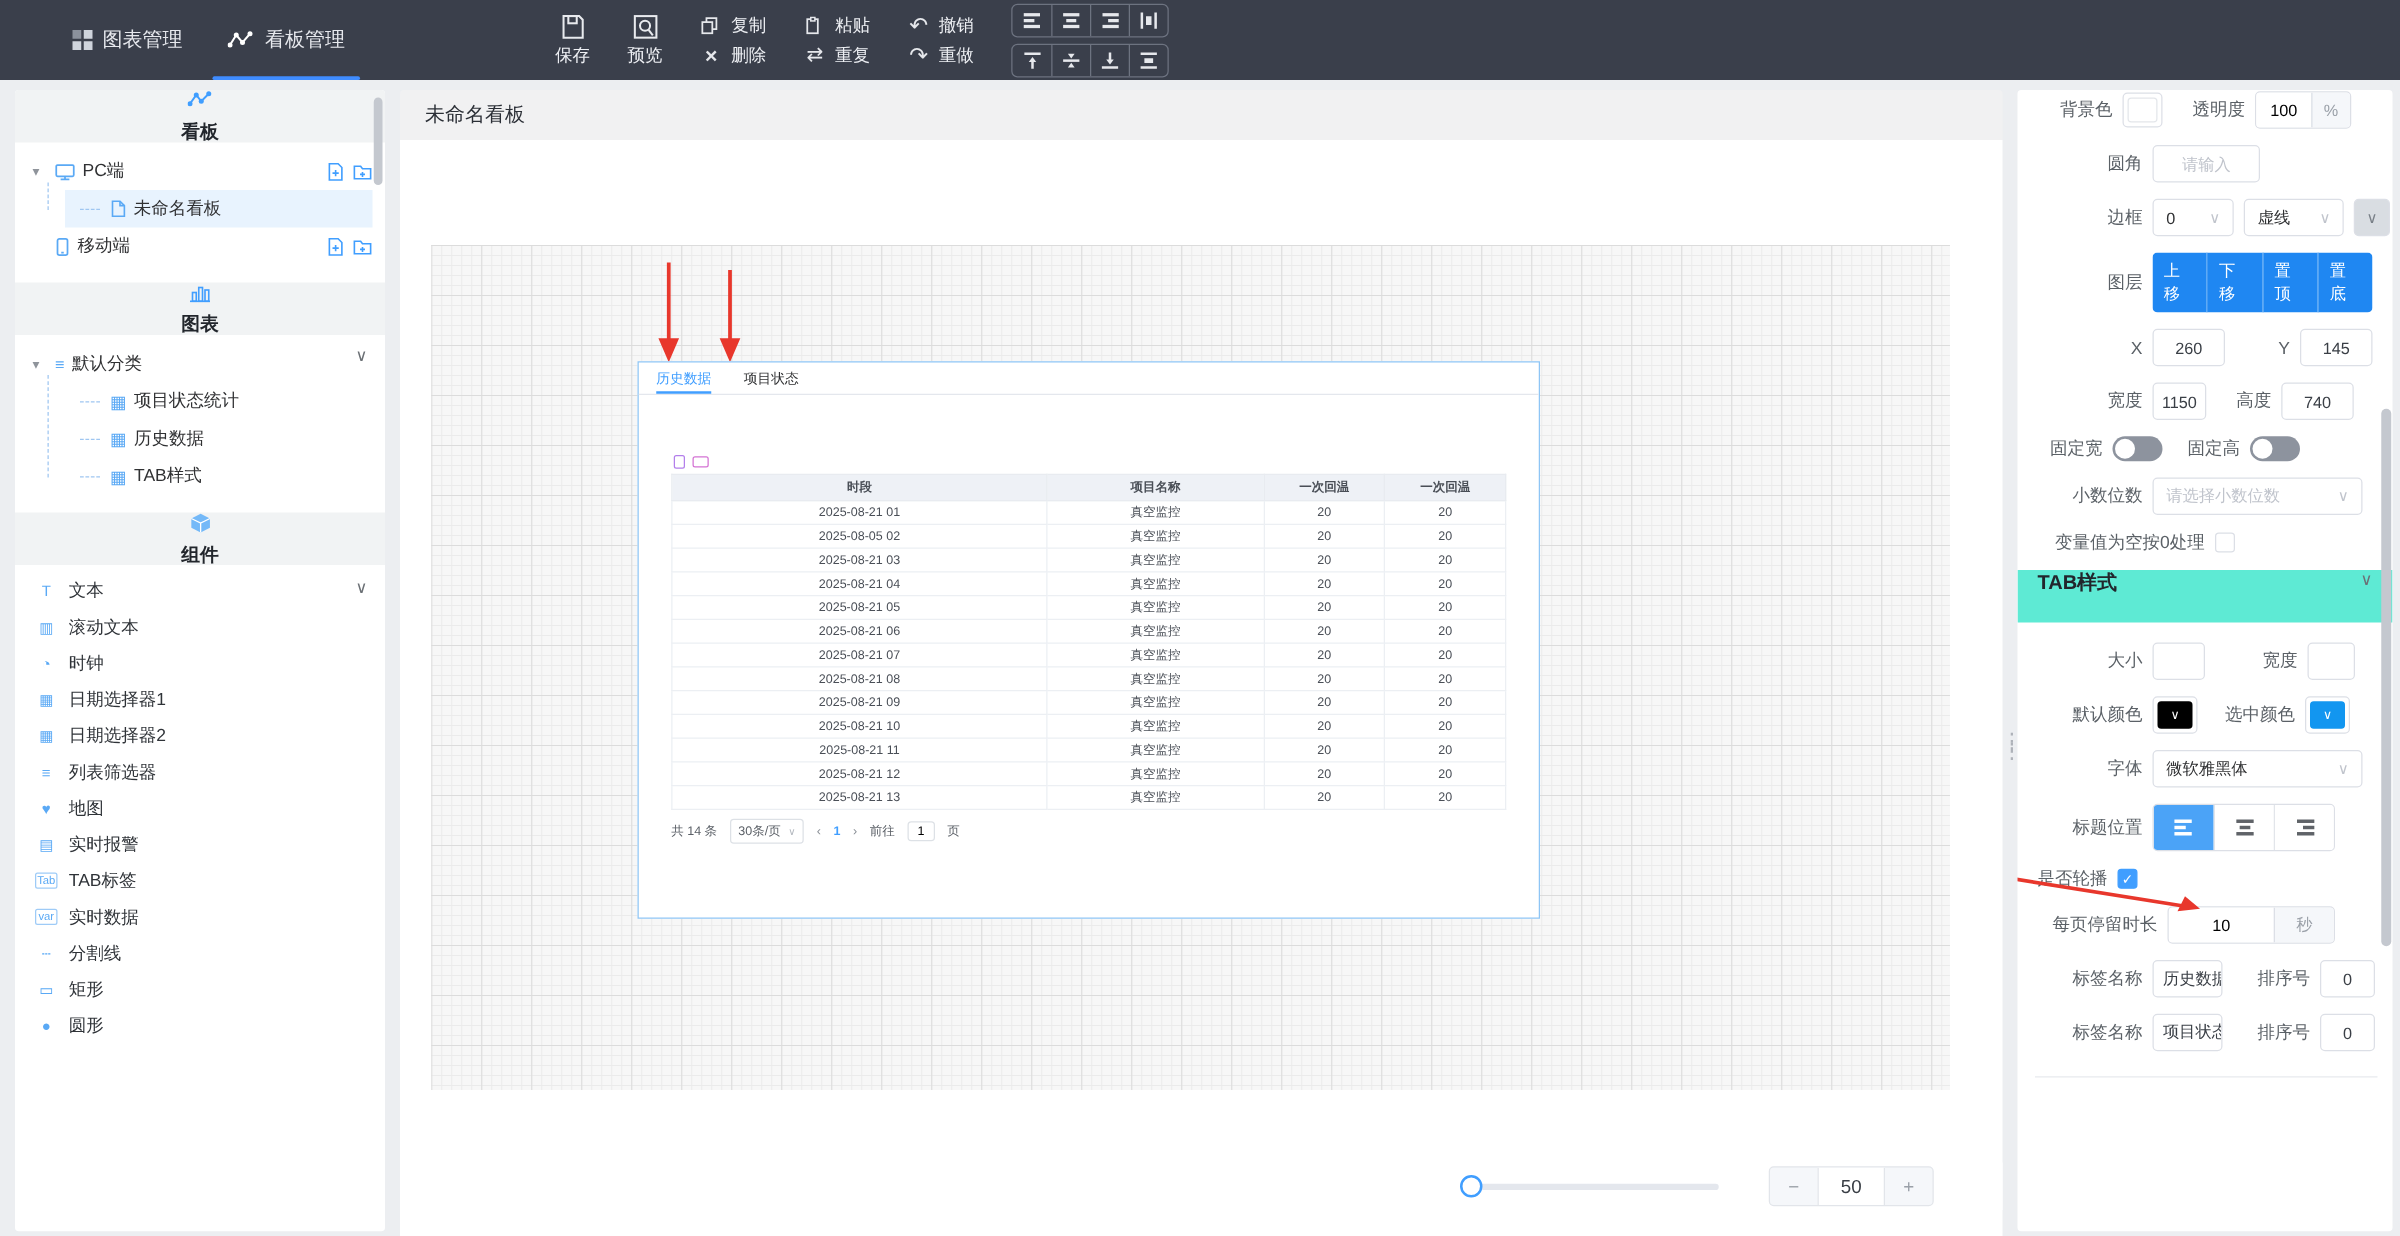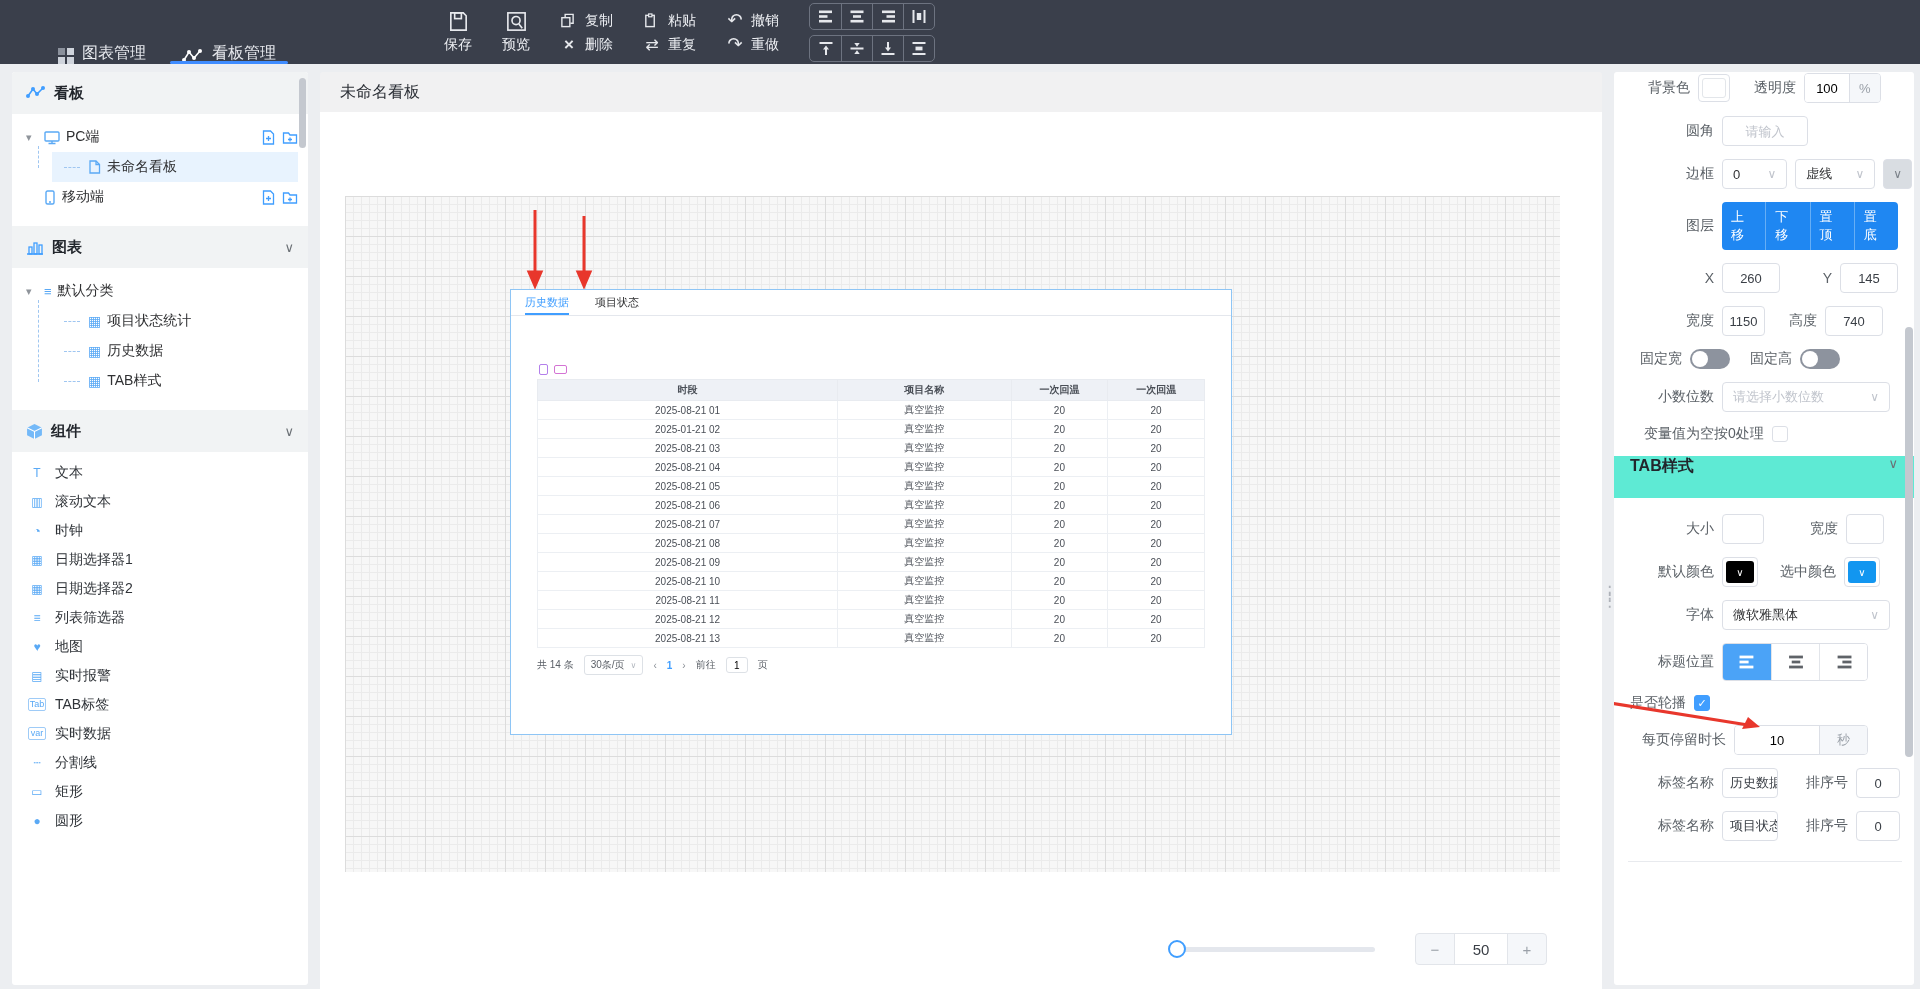--- a/index.html
+++ b/index.html
@@ -3,40 +3,40 @@
 <meta charset="utf-8">
 <style>
   * { margin:0; padding:0; box-sizing:border-box; }
   html,body { width:1920px; height:989px; overflow:hidden; }
   body { font-family:"Liberation Sans","DejaVu Sans",sans-serif; background:#eceef1; color:#303133; }
   .app { width:1920px; height:989px; position:relative; display:flex; flex-direction:column; }
 
   
   .top-header { height:64px; background:#3a3f4b; display:flex; align-items:stretch; flex:none; }
   .nav { display:flex; margin-left:40px; }
-  .nav-item { display:flex; align-items:flex-end; gap:8px; color:#e7e9ee; font-size:16px; padding:0 18px; position:relative; cursor:pointer; }
+  .nav-item { display:flex; align-items:center; gap:8px; color:#e7e9ee; font-size:16px; padding:0 18px; position:relative; cursor:pointer; }
   .nav-item.active::after { content:""; position:absolute; left:6px; right:6px; bottom:0; height:3px; background:#3f8cff; border-radius:2px; }
   .grid-ico { display:grid; grid-template-columns:7px 7px; grid-template-rows:7px 7px; gap:2px; }
   .grid-ico i { background:#cfd4dc; } .grid-ico i:first-child { background:#8b919c; }
   .toolbar { display:flex; align-items:center; gap:30px; margin-left:150px; }
   .tool-big { display:flex; flex-direction:column; align-items:center; gap:3px; color:#eef0f4; font-size:14px; cursor:pointer; }
   .tool-pair { display:flex; flex-direction:column; gap:7px; }
   .tool-item { display:flex; align-items:center; gap:7px; color:#eef0f4; font-size:14px; line-height:17px; cursor:pointer; }
   .tool-item .glyph { font-size:16px; width:18px; text-align:center; color:#e6e8ec; }
   .align-col { display:flex; flex-direction:column; gap:5px; }
   .align-row { display:flex; border:1px solid #6d7380; border-radius:5px; overflow:hidden; }
   .align-btn { width:31px; height:25px; display:flex; align-items:center; justify-content:center; cursor:pointer; }
   .align-btn + .align-btn { border-left:1px solid #6d7380; }
 
   
   .main { flex:1; display:flex; position:relative; min-height:0; }
 
   
   .sidebar { width:296px; margin:8px 6px 4px 12px; background:#fff; border-radius:3px; position:relative; overflow:hidden; flex:none; }
-  .section-head { height:42px; background:#f1f3f4; display:flex; align-items:center; gap:8px; padding:0 14px; font-size:15px; font-weight:bold; color:#22262c; }
+  .section-head { height:42px; background:#f1f3f4; display:flex; align-items:center; gap:8px; padding:0 14px; font-size:15px; font-weight:bold; color:#22262c;flex-direction:column; }
   .section-head .caret { margin-left:auto; color:#6b7075; font-size:13px; font-weight:normal; }
   .tree { padding:8px 10px 14px 14px; }
   .tree-row { display:flex; align-items:center; gap:6px; height:30px; font-size:14px; color:#303133; cursor:pointer; }
   .tree-row .tw { color:#8f949b; font-size:11px; width:12px; }
   .tree-row .spacer { flex:1; }
   .tree-child { margin-left:26px; position:relative; }
   .tree-child .guide { position:absolute; left:-14px; top:-6px; bottom:14px; border-left:1px dashed #9fc6f1; }
   .tree-child .guide-h { width:16px; border-top:1px dashed #9fc6f1; margin-right:2px; }
   .tree-child .tree-row { padding-left:12px; }
   .tree-row.selected { background:#e8f3fe; }
@@ -499,21 +499,21 @@
                   </tr>
                 </thead>
               <tbody id="widget-table-body">
                   <tr>
                     <td>2025-08-21 01</td>
                     <td>真空监控</td>
                     <td>20</td>
                     <td>20</td>
                   </tr>
                   <tr>
-                    <td>2025-01-21 02</td>
+                    <td>2025-08-05 02</td>
                     <td>真空监控</td>
                     <td>20</td>
                     <td>20</td>
                   </tr>
                   <tr>
                     <td>2025-08-21 03</td>
                     <td>真空监控</td>
                     <td>20</td>
                     <td>20</td>
                   </tr>

